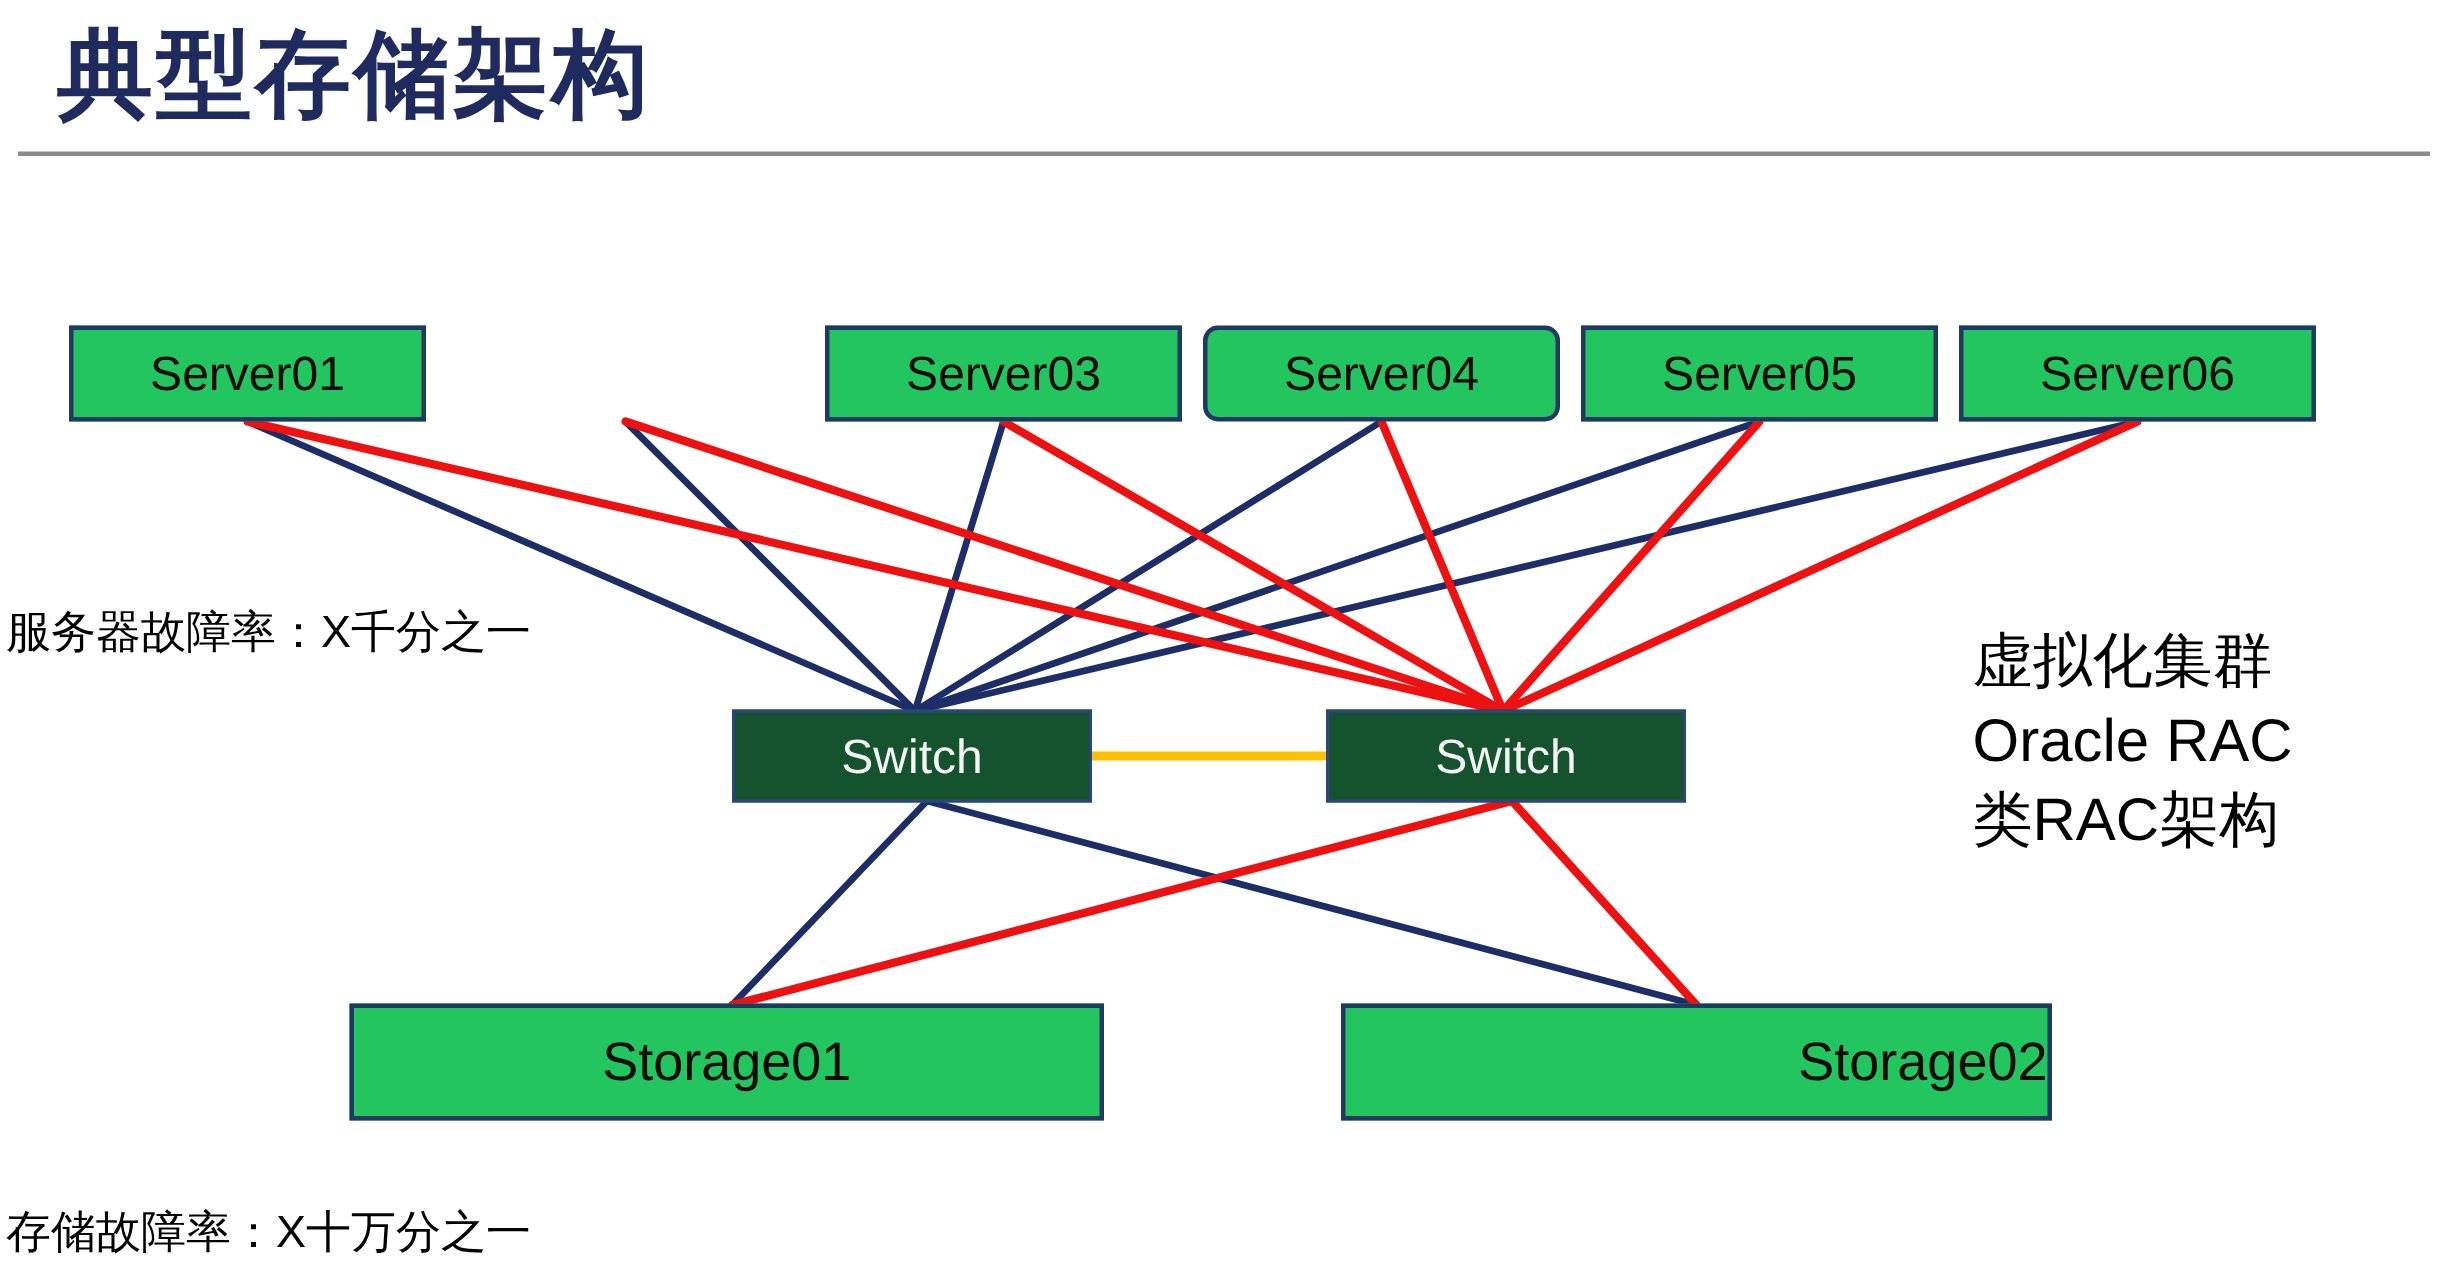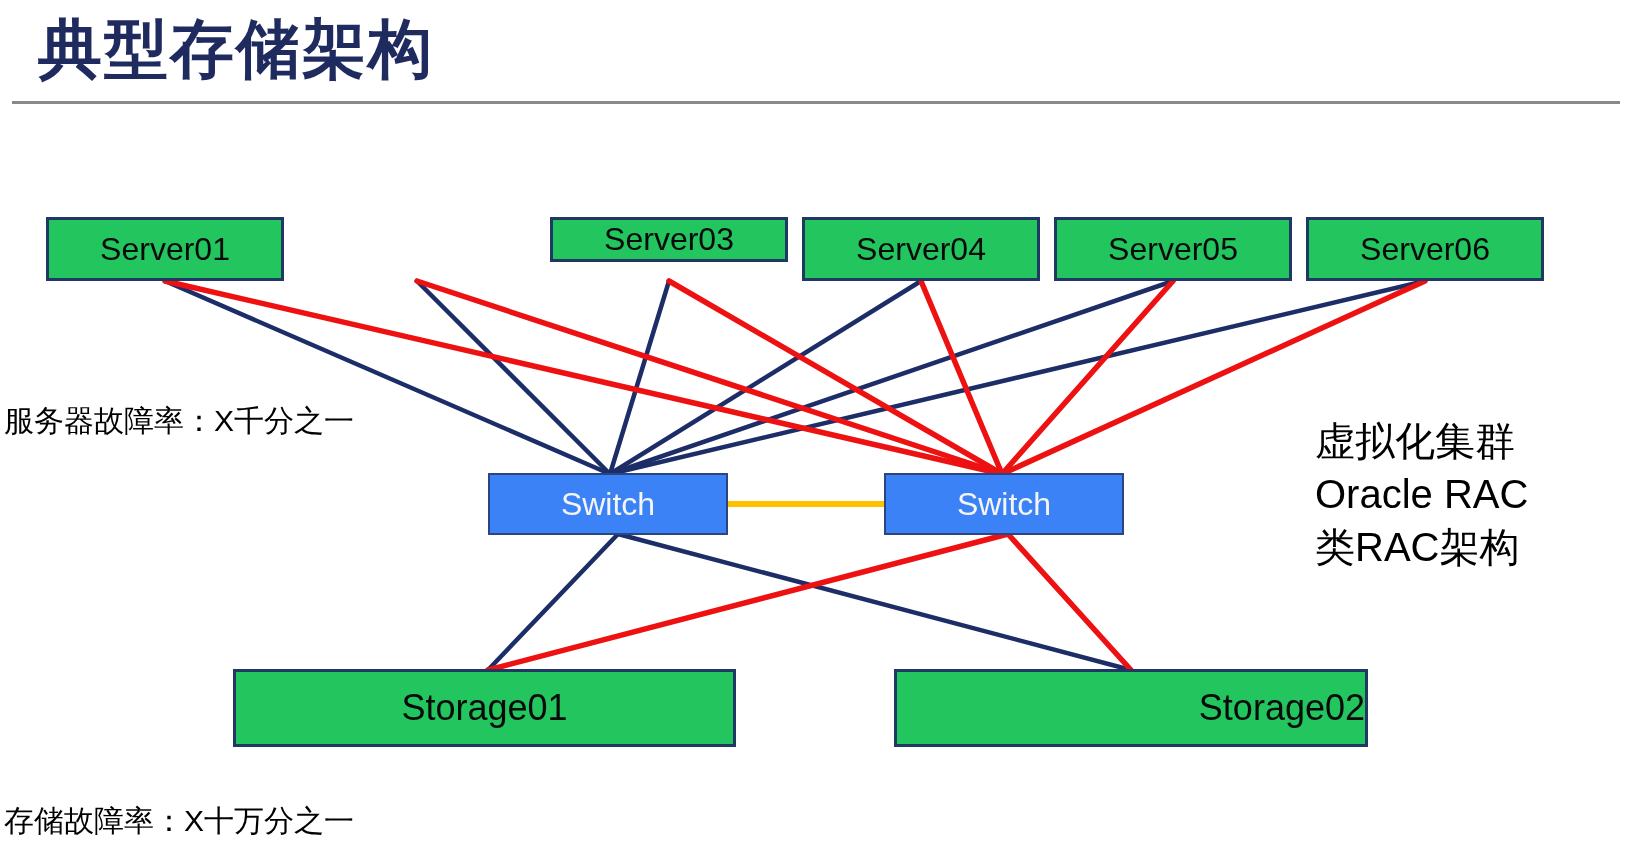--- a/index.html
+++ b/index.html
@@ -20,21 +20,21 @@
     position:absolute; z-index:2; box-sizing:border-box;
     display:flex; align-items:center; justify-content:center;
     text-align:center;
   }
   .grayBox {
     background:#22c55e; border:3px solid #1F3864; color:#0a0a0a;
   }
   .server { font-size:32px; }
   .storage { font-size:36px; }
   .switch {
-    background:#3b82f6; border:2px solid #2A4580; color:#f5f5f5; font-size:32px;
+    background:#14532d; border:2px solid #2A4580; color:#f5f5f5; font-size:32px;
   }
   .note { position:absolute; color:#000; z-index:2; }
   .rate-note { font-size:30px;margin-top:31px; }
   .cluster-note { font-size:40px; line-height:53px; }
 </style>
 </head>
 <body>
 
 <div class="slide">
 
@@ -57,24 +57,24 @@
       <line x1="1173" y1="281" x2="1002" y2="474" stroke="#EE1111" stroke-width="5.5" stroke-linecap="round"></line>
       <line x1="1425" y1="281" x2="1002" y2="474" stroke="#EE1111" stroke-width="5.5" stroke-linecap="round"></line>
       <line x1="1008" y1="534" x2="488" y2="670" stroke="#EE1111" stroke-width="5.5" stroke-linecap="round"></line>
       <line x1="1008" y1="534" x2="1131" y2="670" stroke="#EE1111" stroke-width="5.5" stroke-linecap="round"></line>
       <line x1="728" y1="504" x2="884" y2="504" stroke="#FFC000" stroke-width="6" stroke-linecap="round"></line>
     </svg>
 
   <div class="node grayBox server" style="left:46px;  top:217px; width:238px; height:64px;">
     <span>Server01</span>
   </div>
-  <div class="node grayBox server" style="left:550px; top:217px; width:238px; height:45px;">
+  <div class="node grayBox server" style="left:550px; top:217px; width:238px; height:64px;">
     <span>Server03</span>
   </div>
-  <div class="node grayBox server" style="left:802px; top:217px; width:238px; height:64px;">
+  <div class="node grayBox server" style="left:802px; top:217px; width:238px; height:64px;border-radius:10px;">
     <span>Server04</span>
   </div>
   <div class="node grayBox server" style="left:1054px; top:217px; width:238px; height:64px;">
     <span>Server05</span>
   </div>
   <div class="node grayBox server" style="left:1306px; top:217px; width:238px; height:64px;justify-content:center;">
     <span>Server06</span>
   </div>
 
   <div class="node switch" style="left:488px; top:473px; width:240px; height:62px;">

